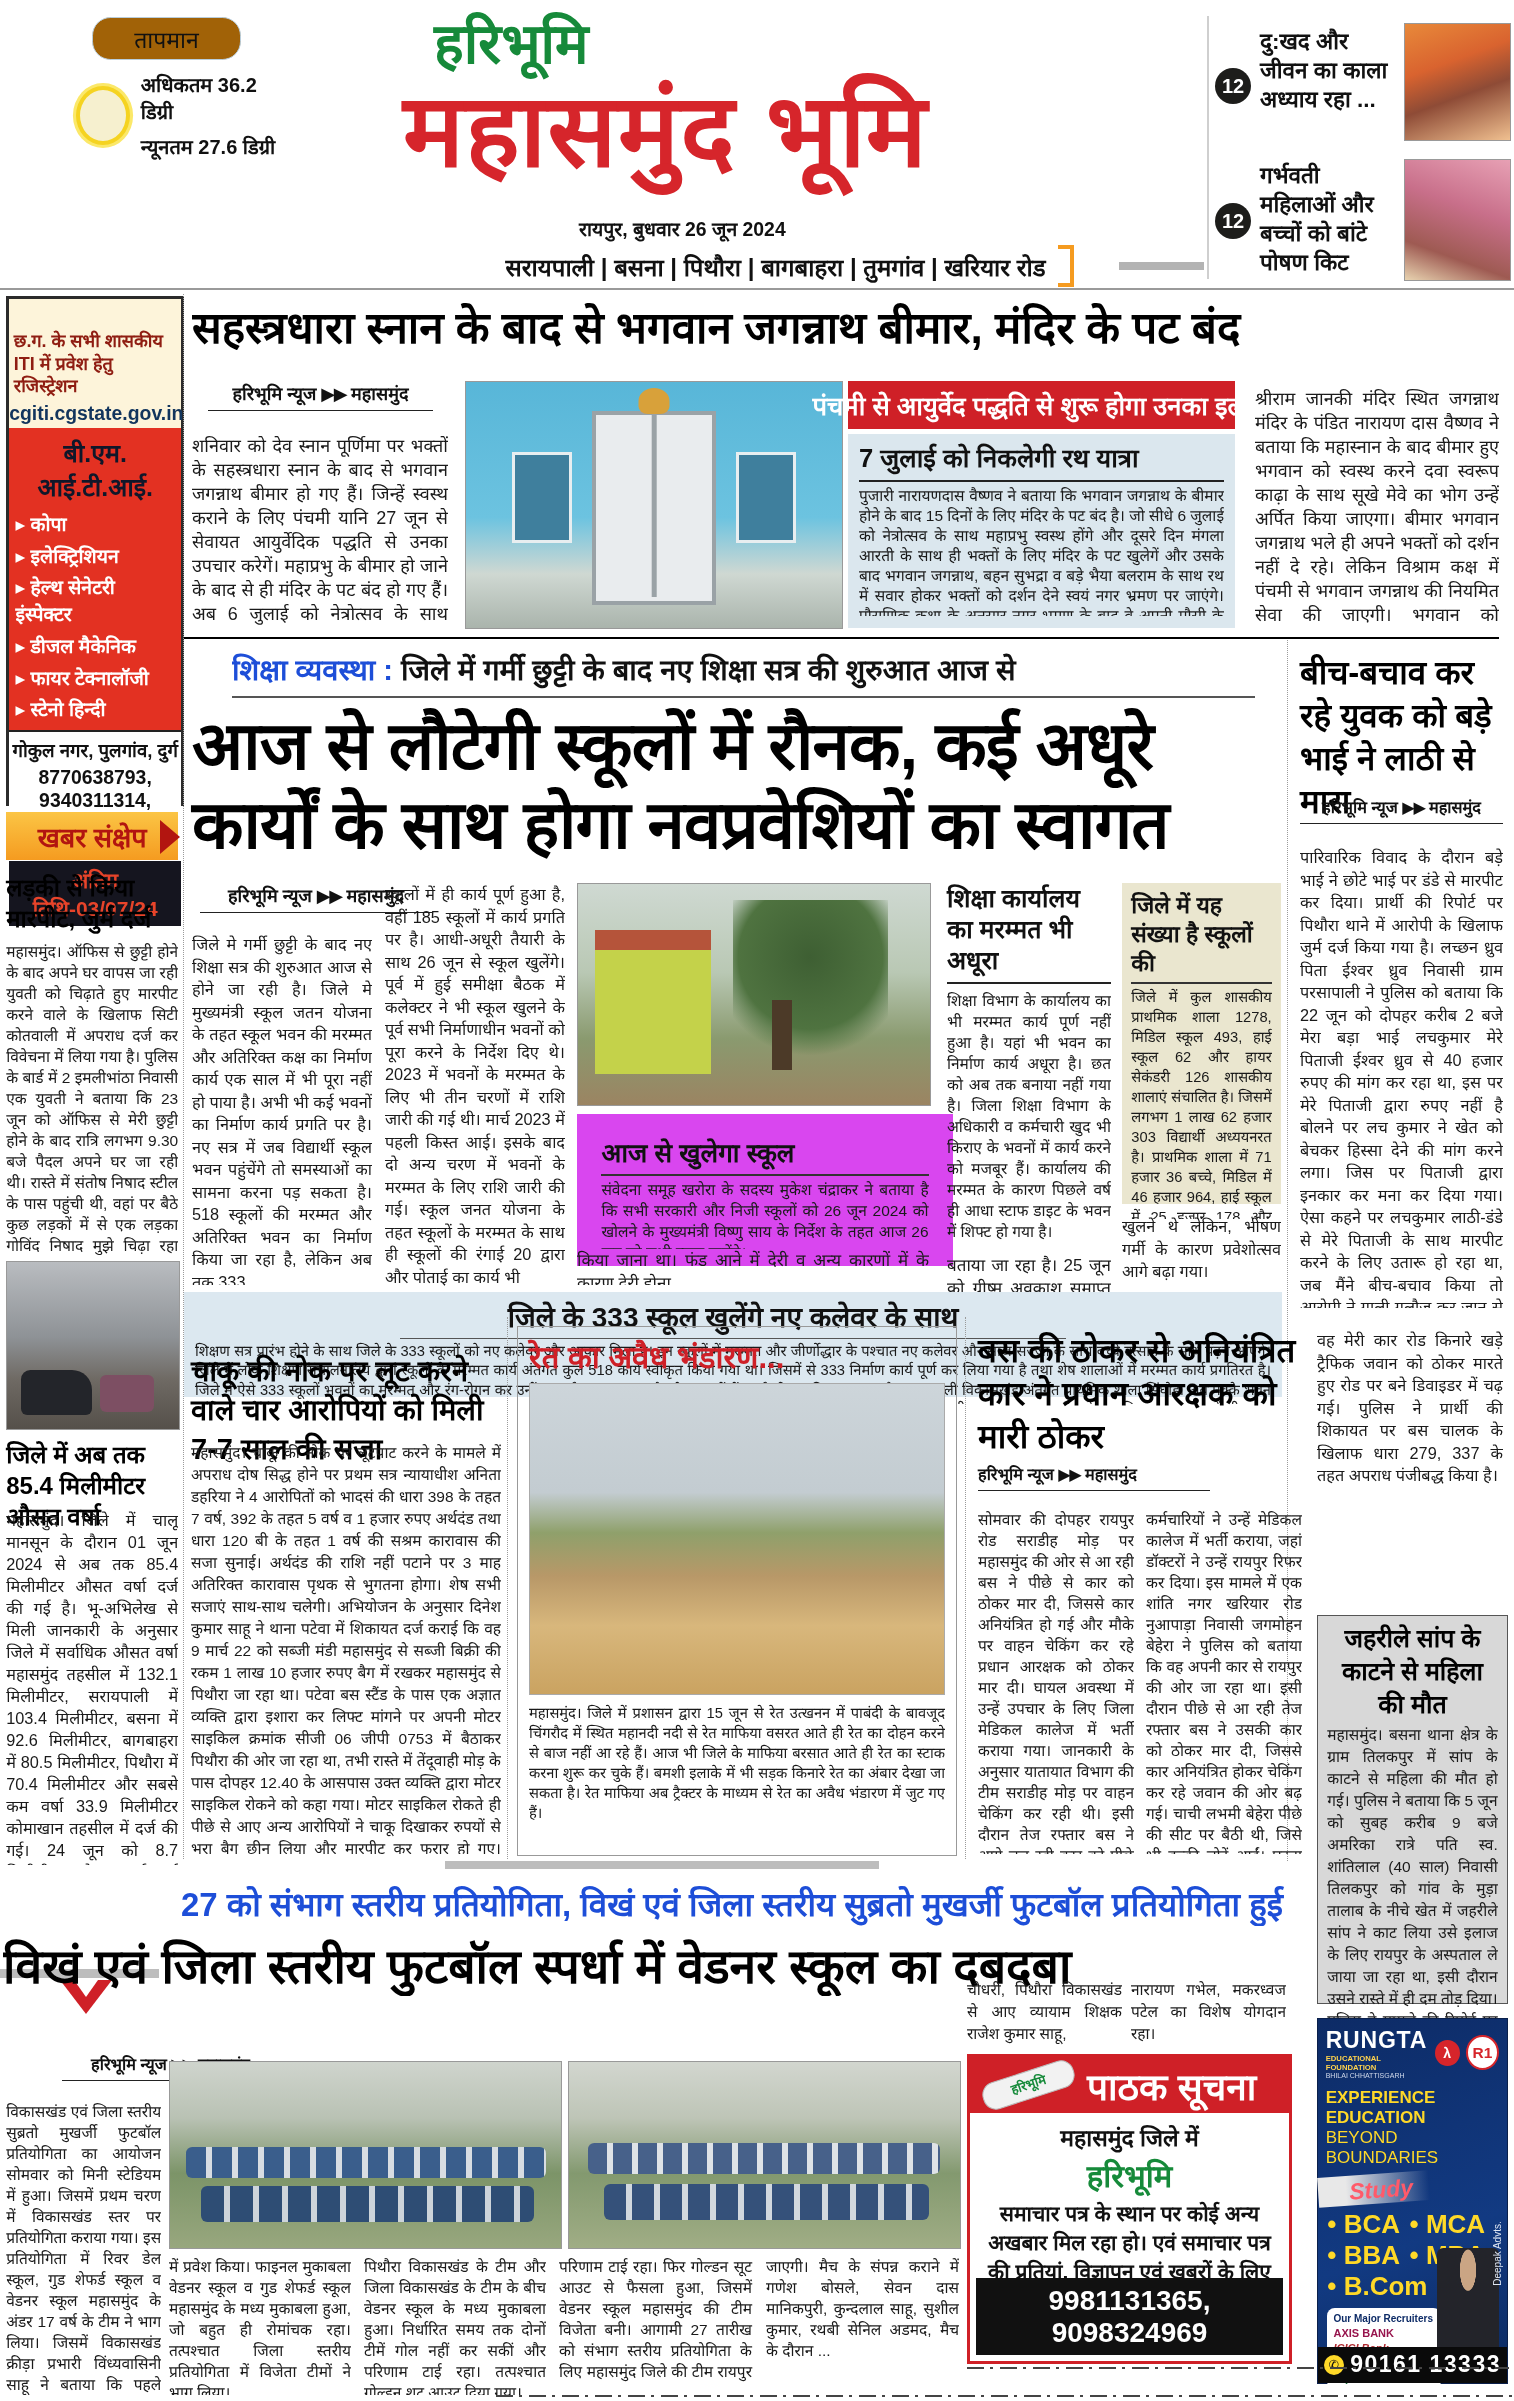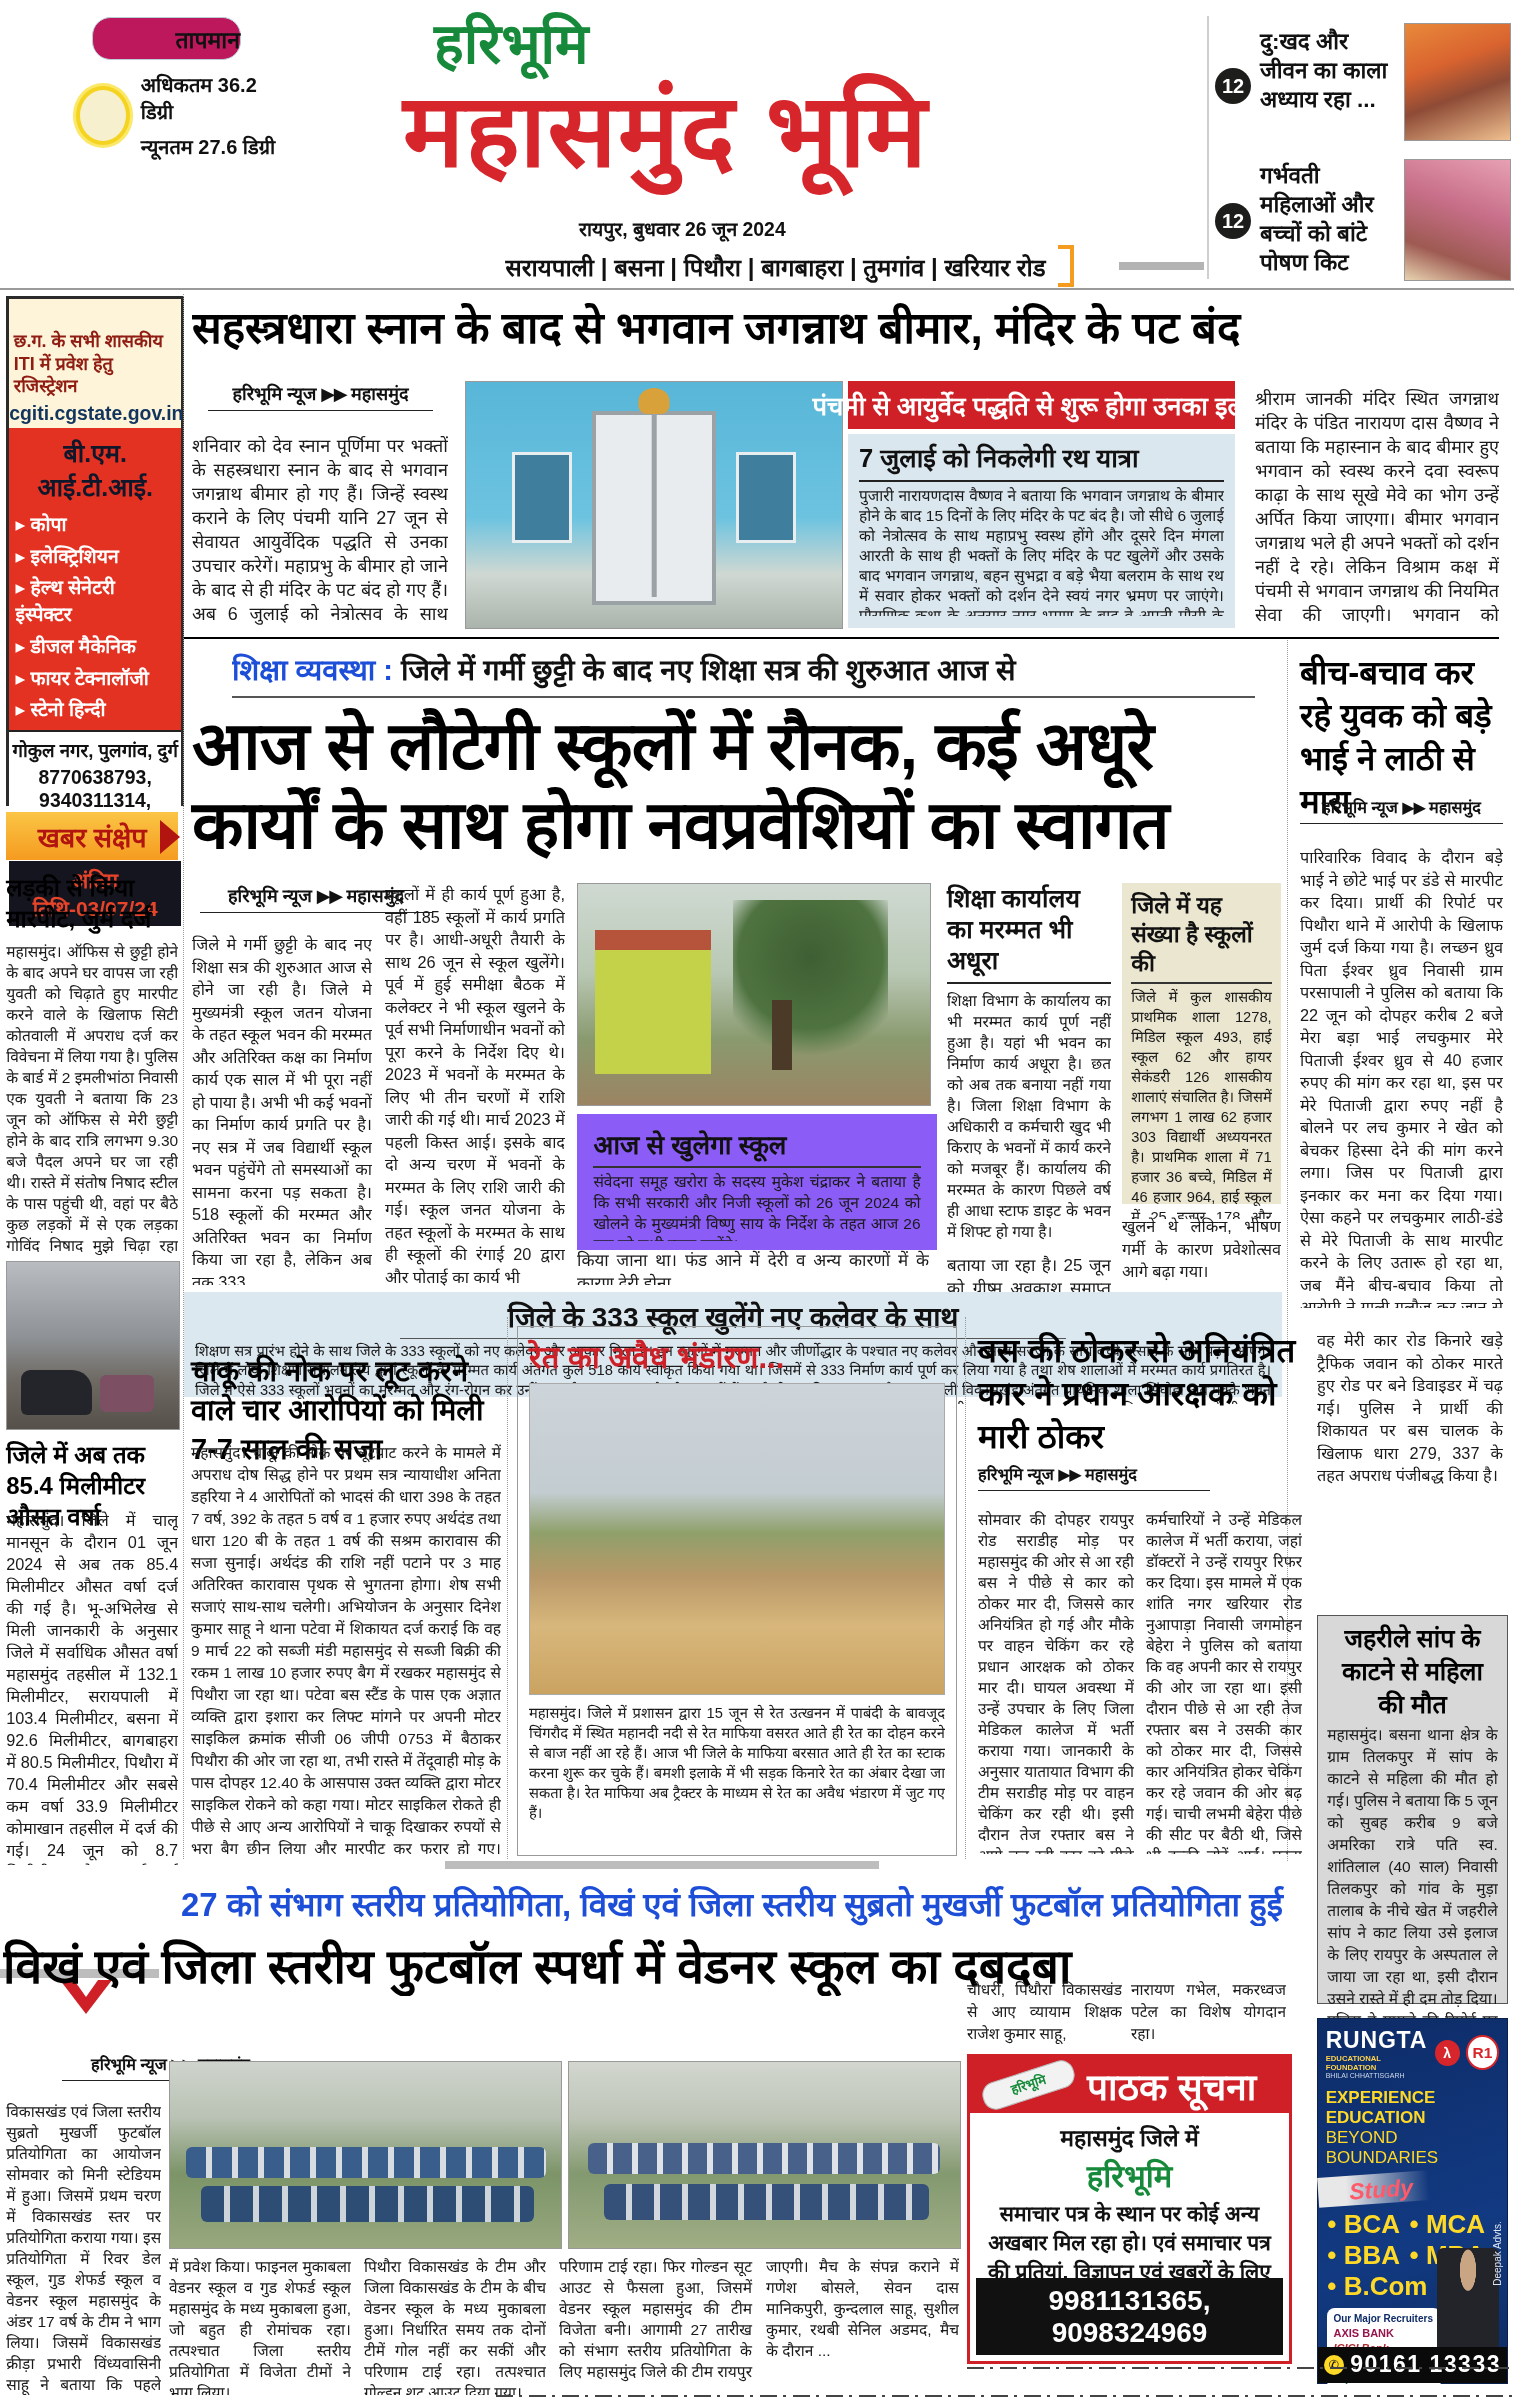--- a/index.html
+++ b/index.html
@@ -20,21 +20,21 @@
            font-size:20px;display:flex;align-items:center;justify-content:center;}
   .bullet::before{content:"• ";}
   .dashdot{background:repeating-linear-gradient(90deg,#444 0 17px,transparent 17px 23px,#444 23px 26px,transparent 26px 33px);height:2.3px;}
 </style>
 </head>
 <body>
 
 <div class="page">
 
   <div class="abs" style="left:54px;top:17px;width:225px;height:178px;">
-    <div style="width:147px;margin:0 auto;background:#be185d;border:0.8px solid #b9cddb;border-radius:18.6px;text-align:right;font-weight:700;font-size:23px;padding:4.6px 0;">तापमान</div>
+    <div style="width:147px;margin:0 auto;background:#a16207;border:0.8px solid #b9cddb;border-radius:18.6px;text-align:center;font-weight:400;font-size:23px;padding:4.6px 0;">तापमान</div>
     <div style="display:flex;align-items:center;gap:11px;margin-top:11px;">
       <div style="width:51px;height:51px;border-radius:50%;background:#f6f0cf;border:4.6px solid #f5d321;box-shadow:0 0 0 3.1px #fbe869;margin-left:22px;"></div>
       <div>
         <div style="font-weight:700;font-size:20px;">अधिकतम 36.2 डिग्री</div>
         <div style="font-weight:700;font-size:20px;margin-top:7.7px;">न्यूनतम 27.6 डिग्री</div>
       </div>
     </div>
   </div>
 
   <div class="abs" style="left:403px;top:14px;width:697px;text-align:left;">
@@ -134,21 +134,21 @@
   </div>
   <div class="abs body-txt" style="left:192px;top:933px;width:180px;height:352px;">जिले मे गर्मी छुट्टी के बाद नए शिक्षा सत्र की शुरुआत आज से होने जा रही है। जिले मे मुख्यमंत्री स्कूल जतन योजना के तहत स्कूल भवन की मरम्मत और अतिरिक्त कक्ष का निर्माण कार्य एक साल में भी पूरा नहीं हो पाया है। अभी भी कई भवनों का निर्माण कार्य प्रगति पर है। नए सत्र में जब विद्यार्थी स्कूल भवन पहुंचेंगे तो समस्याओं का सामना करना पड़ सकता है। 518 स्कूलों की मरम्मत और अतिरिक्त भवन का निर्माण किया जा रहा है, लेकिन अब तक 333</div>
   <div class="abs body-txt" style="left:385px;top:883px;width:180px;height:403px;">स्कूलों में ही कार्य पूर्ण हुआ है, वहीं 185 स्कूलों में कार्य प्रगति पर है। आधी-अधूरी तैयारी के साथ 26 जून से स्कूल खुलेंगे। पूर्व में हुई समीक्षा बैठक में कलेक्टर ने भी स्कूल खुलने के पूर्व सभी निर्माणाधीन भवनों को पूरा करने के निर्देश दिए थे। 2023 में भवनों के मरम्मत के लिए भी तीन चरणों में राशि जारी की गई थी। मार्च 2023 में पहली किस्त आई। इसके बाद दो अन्य चरण में भवनों के मरम्मत के लिए राशि जारी की गई। स्कूल जनत योजना के तहत स्कूलों के मरम्मत के साथ ही स्कूलों की रंगाई 20 द्वारा और पोताई का कार्य भी</div>
 
   <div class="abs photo" style="left:577px;top:883px;width:352px;height:221px;background:linear-gradient(180deg,#cfd9d2 0%,#b9c8b4 40%,#8a9a6f 70%,#9b8462 100%);">
     <div style="position:absolute;left:17px;top:46px;width:116px;height:124px;background:#c4d24a;border-top:20px solid #b5543a;"></div>
     <div style="position:absolute;left:155px;top:15.5px;width:155px;height:163px;background:radial-gradient(circle at 50% 35%,#3e5f33 0%,#4f7340 55%,transparent 75%);"></div>
     <div style="position:absolute;left:194px;top:116px;width:20px;height:70px;background:#4c3a28;"></div>
   </div>
 
-  <div class="abs" style="left:577px;top:1114px;width:352px;height:128px;background:#8b5cf6;padding:4px;">
+  <div class="abs" style="left:577px;top:1114px;width:352px;height:128px;background:#d946ef;padding:12px;">
     <div style="font-weight:800;font-size:26px;margin:7.7px 12.4px 3.1px 12.4px;border-bottom:2.3px solid #333;padding-bottom:4.6px;">आज से खुलेगा स्कूल</div>
     <div class="body-txt" style="margin:1.5px 12.4px;font-size:15.5px;line-height:21px;height:70px;">संवेदना समूह खरोरा के सदस्य मुकेश चंद्राकर ने बताया है कि सभी सरकारी और निजी स्कूलों को 26 जून 2024 को खोलने के मुख्यमंत्री विष्णु साय के निर्देश के तहत आज 26 जून को सभी स्कूल खुलेंगे।</div>
   </div>
   <div class="abs body-txt" style="left:577px;top:1249px;width:352px;height:36px;font-size:17px;line-height:23px;">किया जाना था। फंड आने में देरी व अन्य कारणों में के कारण देरी होना</div>
 
   <div class="abs" style="left:947px;top:883px;width:164px;height:403px;">
     <div style="font-weight:800;font-size:25px;line-height:31px;border-bottom:2.3px solid #222;padding-bottom:6.2px;">शिक्षा कार्यालय का मरम्मत भी अधूरा</div>
     <div class="body-txt" style="margin-top:6.2px;height:256px;font-size:15.5px;line-height:21px;">शिक्षा विभाग के कार्यालय का भी मरम्मत कार्य पूर्ण नहीं हुआ है। यहां भी भवन का निर्माण कार्य अधूरा है। छत को अब तक बनाया नहीं गया है। जिला शिक्षा विभाग के अधिकारी व कर्मचारी खुद भी किराए के भवनों में कार्य करने को मजबूर हैं। कार्यालय की मरम्मत के कारण पिछले वर्ष ही आधा स्टाफ डाइट के भवन में शिफ्ट हो गया है।</div>
     <div class="body-txt" style="margin-top:7.7px;height:93px;font-size:17px;line-height:23px;">बताया जा रहा है। 25 जून को ग्रीष्म अवकाश समाप्त हो गया और आज से स्कूल खुलेंगे। स्कूल 18 जून से</div>
   </div>

